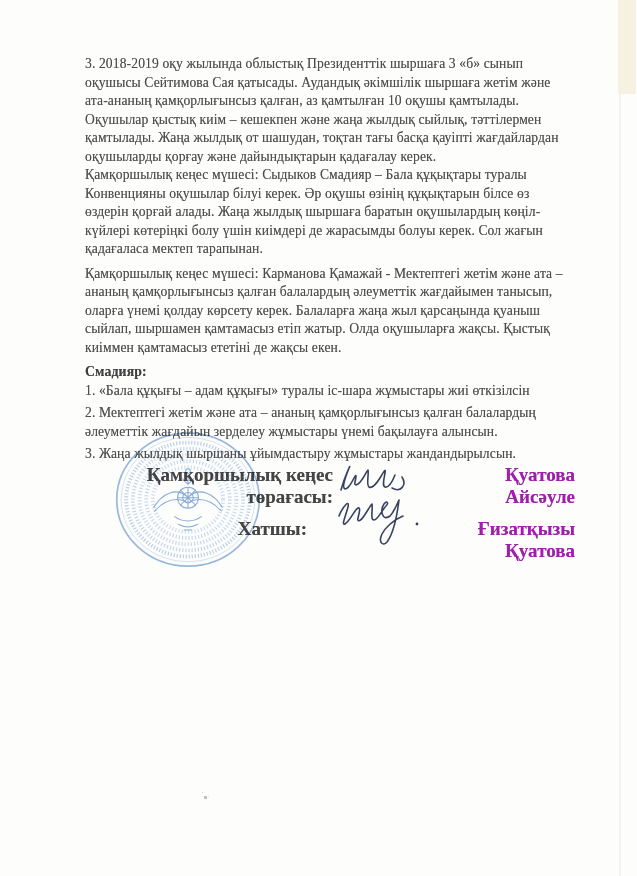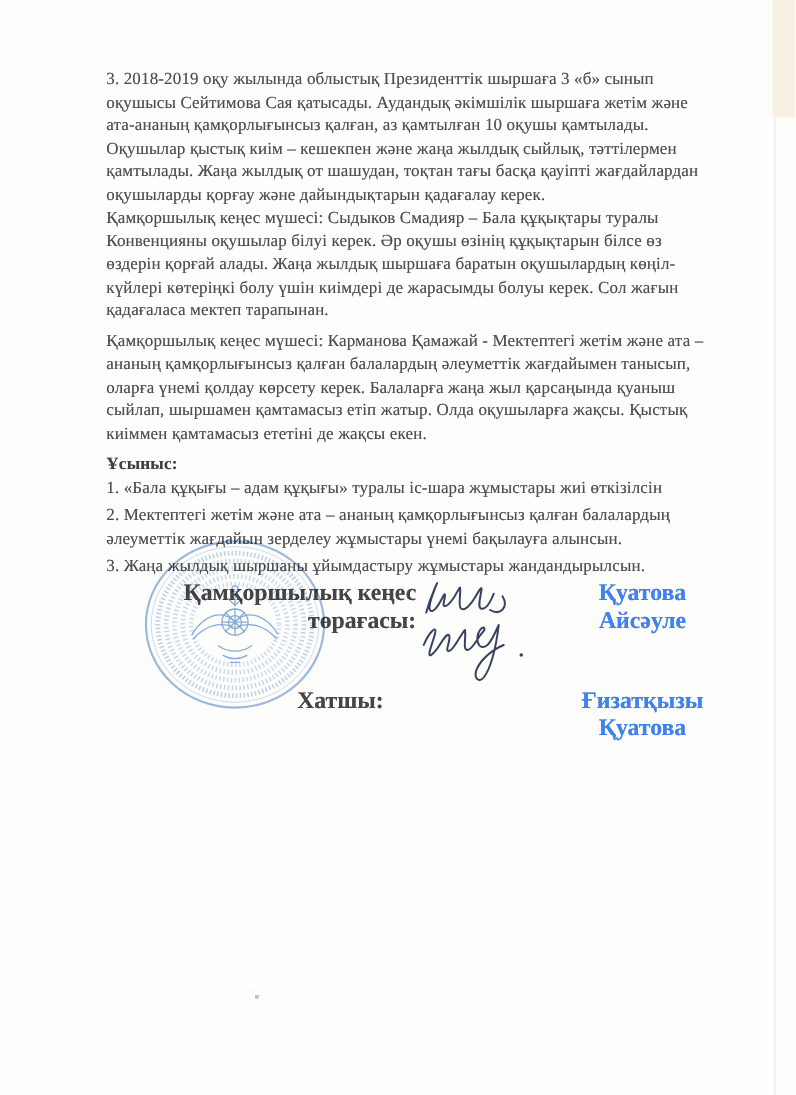--- a/index.html
+++ b/index.html
@@ -1,34 +1,35 @@
 <!DOCTYPE html>
 <html lang="kk"><head>
 <meta charset="utf-8">
 <style>
   html,body{margin:0;padding:0;background:#ffffff;}
   .page{
     position:relative;width:637px;height:876px;background:#fdfdfc;overflow:hidden;
     font-family:"Liberation Serif","DejaVu Serif",serif;color:#4d4d4d;
   }
   .content{
-    position:relative;z-index:2;padding:54px 0 0 85px;width:478px;
+    position:relative;z-index:2;padding:30px 0 0 85px;width:478px;
     font-size:13.6px;line-height:18.5px;letter-spacing:0.12px;
     text-shadow:0 0 0.5px rgba(80,80,80,0.55);
+    margin-top:25px;
   }
   .para{margin:0 0 6px;}
   .para.no-gap{margin-bottom:0;}
   .heading{font-weight:700;color:#3f3f3f;margin:0;font-size:13.8px;line-height:18.5px;}
   .item{margin:0 0 4px;}
   
   .sigblock{position:absolute;left:85px;top:464px;width:490px;z-index:2;font-size:19px;}
   .sig-row{display:grid;grid-template-columns:248px 120px auto;align-items:baseline;margin-bottom:10px;}
   .sig-label{grid-column:1;text-align:right;font-weight:700;color:#454545;text-shadow:0 0 0.5px rgba(70,70,70,0.55);}
-  .sig-label.secretary{padding-right:26px;margin-top:32px;}
-  .sig-name{grid-column:3;text-align:center;font-weight:700;color:#3b82f6;text-shadow:0 0 0.5px rgba(70,70,70,0.55);}
+  .sig-label.secretary{padding-right:26px;}
+  .sig-name{grid-column:3;text-align:right;font-weight:700;color:#a21caf;text-shadow:0 0 0.5px rgba(70,70,70,0.55);}
   .sig-ink{position:absolute;left:246px;top:-6px;width:126px;height:92px;z-index:3;}
   
   .stamp{position:absolute;left:112px;top:429px;width:152px;height:143px;z-index:3;
          mix-blend-mode:multiply;opacity:0.92;pointer-events:none;}
   
   .edge-band{position:absolute;top:0;right:1px;width:18px;height:94px;background:#f6f1e1;z-index:1;}
   .edge-line{position:absolute;top:94px;right:16px;width:2px;height:782px;background:#f3f2ee;z-index:1;}
   .speck{position:absolute;left:204px;top:796px;width:3px;height:3px;background:#909090;opacity:.55;z-index:1;
          box-shadow:-3px -5px 0 -1px #c2c2c2, 3px -1px 0 -1px #cccccc;}
 </style>
@@ -63,21 +64,21 @@
       </g>
     </svg>
   </div>
 
   <div class="content">
     <p class="para no-gap">3. 2018-2019 оқу жылында облыстық Президенттік шыршаға 3 «б» сынып оқушысы Сейтимова Сая қатысады. Аудандық әкімшілік шыршаға жетім және ата-ананың қамқорлығынсыз қалған, аз қамтылған 10 оқушы қамтылады. Оқушылар қыстық киім – кешекпен және жаңа жылдық сыйлық, тәттілермен қамтылады. Жаңа жылдық от шашудан, тоқтан тағы басқа қауіпті жағдайлардан оқушыларды қорғау және дайындықтарын қадағалау керек.</p>
 
     <p class="para">Қамқоршылық кеңес мүшесі: Сыдыков Смадияр – Бала құқықтары туралы Конвенцияны оқушылар білуі керек. Әр оқушы өзінің құқықтарын білсе өз өздерін қорғай алады.  Жаңа жылдық шыршаға баратын оқушылардың көңіл-күйлері көтеріңкі болу үшін киімдері де жарасымды болуы керек. Сол жағын қадағаласа мектеп тарапынан.</p>
     <p class="para">Қамқоршылық кеңес мүшесі: Карманова Қамажай - Мектептегі жетім және ата – ананың қамқорлығынсыз қалған балалардың әлеуметтік  жағдайымен танысып, оларға үнемі қолдау көрсету керек. Балаларға жаңа жыл қарсаңында қуаныш сыйлап, шыршамен қамтамасыз етіп жатыр. Олда оқушыларға жақсы. Қыстық киіммен қамтамасыз ететіні де жақсы екен.</p>
 
-    <p class="heading">Ұсыныс:</p>
+    <p class="heading">Смадияр:</p>
     <p class="para item">1. «Бала құқығы – адам құқығы»  туралы іс-шара жұмыстары жиі өткізілсін</p>
     <p class="para item">2. Мектептегі жетім және ата – ананың қамқорлығынсыз қалған балалардың әлеуметтік жағдайын зерделеу жұмыстары үнемі бақылауға алынсын.</p>
     <p class="para item">3. Жаңа жылдық шыршаны ұйымдастыру жұмыстары жандандырылсын.</p>
   </div>
 
   <div class="sigblock">
     <div class="sig-row">
       <span class="sig-label">Қамқоршылық кеңес төрағасы:</span>
       <span></span>
       <span class="sig-name">Қуатова Айсәуле</span>

